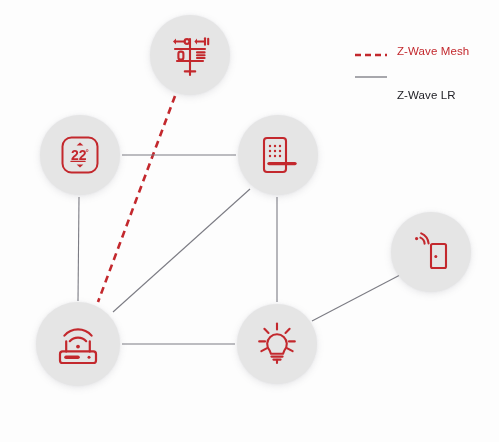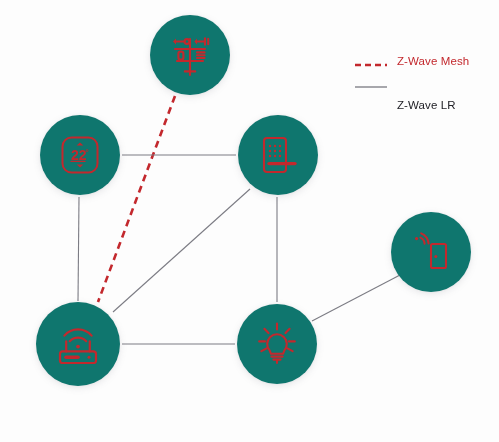--- a/index.html
+++ b/index.html
@@ -22,31 +22,31 @@
   #edge-layer {
     position: absolute;
     left: 0;
     top: 0;
     width: 499px;
     height: 442px;
   }
   .node {
     position: absolute;
     border-radius: 50%;
-    background: #0f766e;
+    background: #e5e5e5;
     box-shadow: 0 2px 7px rgba(120,120,130,0.17), 0 0 2px rgba(150,150,160,0.13);
     display: flex;
     align-items: center;
     justify-content: center;
   }
   .node svg { display: block; overflow: visible; }
   .legend {
     position: absolute;
     left: 355px;
-    top: 50px;
+    top: 40px;
     width: 140px;
     text-align: right;
   }
   .legend-row {
     display: flex;
     align-items: center;
     height: 22px;
   }
   .legend-swatch {
     width: 32px;

